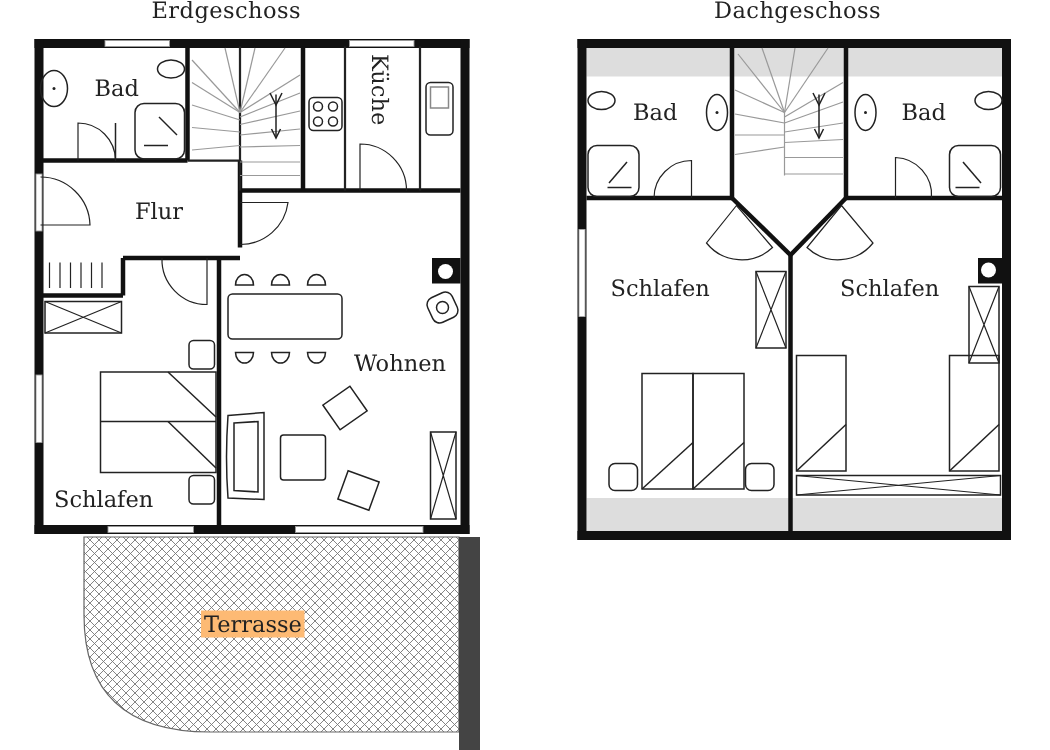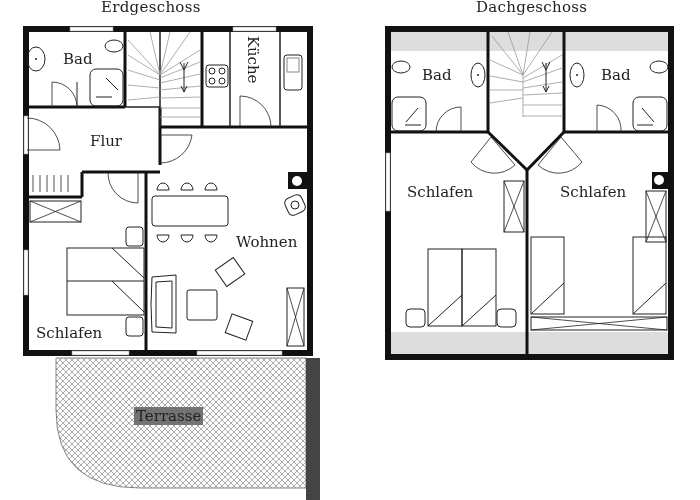--- a/index.html
+++ b/index.html
@@ -235,18 +235,18 @@
     <rect x="531" y="317" width="136" height="13" fill="none" stroke="#222"></rect>
     <path d="M531,317 L667,330 M667,317 L531,330" stroke="#222" stroke-width="0.8"></path>
   </g>
 </svg>
 
 <div class="lbl" style="left:63px;top:50px;">Bad</div>
 <div class="lbl" style="left:228px;top:50px;transform:rotate(90deg);transform-origin:left top;left:262px;top:36px;">Küche</div>
 <div class="lbl" style="left:90px;top:132px;text-align:center;">Flur</div>
 <div class="lbl" style="left:236px;top:233px;">Wohnen</div>
 <div class="lbl" style="left:36px;top:324px;">Schlafen</div>
-<div class="lbl" style="left:134px;top:407px;background:#737373;padding:0 2px;">Terrasse</div>
+<div class="lbl" style="left:134px;top:407px;background:#fdba74;padding:0 2px;">Terrasse</div>
 
 <div class="lbl" style="left:422px;top:66px;">Bad</div>
 <div class="lbl" style="left:601px;top:66px;">Bad</div>
 <div class="lbl" style="left:407px;top:183px;">Schlafen</div>
 <div class="lbl" style="left:560px;top:183px;">Schlafen</div>
 
 </body></html>

